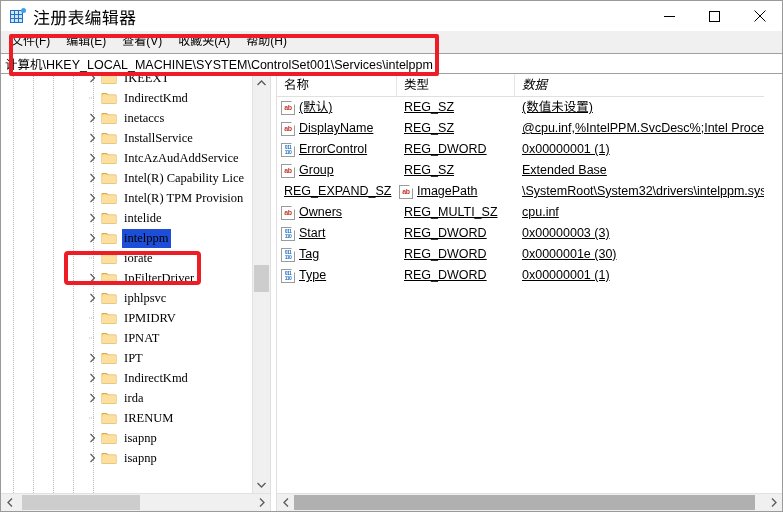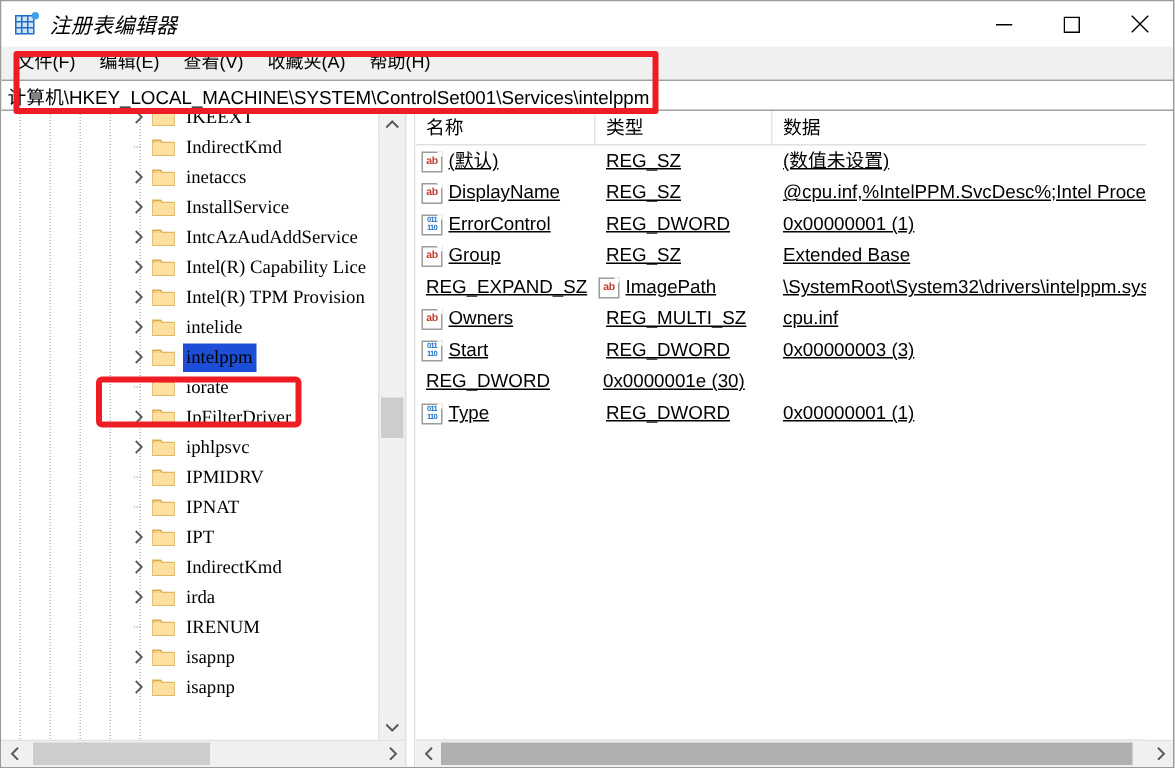--- a/index.html
+++ b/index.html
@@ -63,25 +63,24 @@
     display: block;
   }
   .app-icon .dot {
     position: absolute;
     right: 0; top: 0;
     width: 5px; height: 5px;
     border-radius: 50%;
     background: #3ea1e8;
   }
   .title-text {
-    font-size: 14px;
+    font-size: 17px;
     color: #000;
     letter-spacing: .2px;
     white-space: nowrap;
-    font-style: italic;
   }
   .win-controls {
     position: absolute;
     right: 0; top: 0;
     height: 30px;
     display: flex;
   }
   .win-btn {
     width: 45px;
     height: 30px;
@@ -299,21 +298,21 @@
     padding-left: 7px;
     height: 22px;
     line-height: 22px;
     box-sizing: border-box;
     border-right: 1px solid #e5e5e5;
     white-space: nowrap;
     overflow: hidden;
   }
   .col-name { width: 120px; min-width: 120px; }
   .col-type { width: 118px; min-width: 118px; }
-  .col-data { flex: 1 1 auto; border-right: none !important; }
+  .col-data { flex: 1 1 auto; border-right: none !important; font-style: italic; }
 
   .list-rows {
     flex: 1 1 auto;
     overflow: hidden;
   }
   .list-row {
     height: 21px;
     display: flex;
     align-items: center;
     white-space: nowrap;
@@ -810,20 +809,27 @@
                   <span class="val-icon dw">
                     <span class="txt">011<br>110</span>
                     <span class="pg"></span>
                   </span>
                   <span>Start</span>
                 </div>
                 <div class="cell type">REG_DWORD</div>
                 <div class="cell data">0x00000003 (3)</div>
               </div>
               <div class="list-row">
+                <div class="cell name">
+                  <span class="val-icon dw">
+                    <span class="txt">011<br>110</span>
+                    <span class="pg"></span>
+                  </span>
+                  <span>Tag</span>
+                </div>
                 <div class="cell type">REG_DWORD</div>
                 <div class="cell data">0x0000001e (30)</div>
               </div>
               <div class="list-row">
                 <div class="cell name">
                   <span class="val-icon dw">
                     <span class="txt">011<br>110</span>
                     <span class="pg"></span>
                   </span>
                   <span>Type</span>

